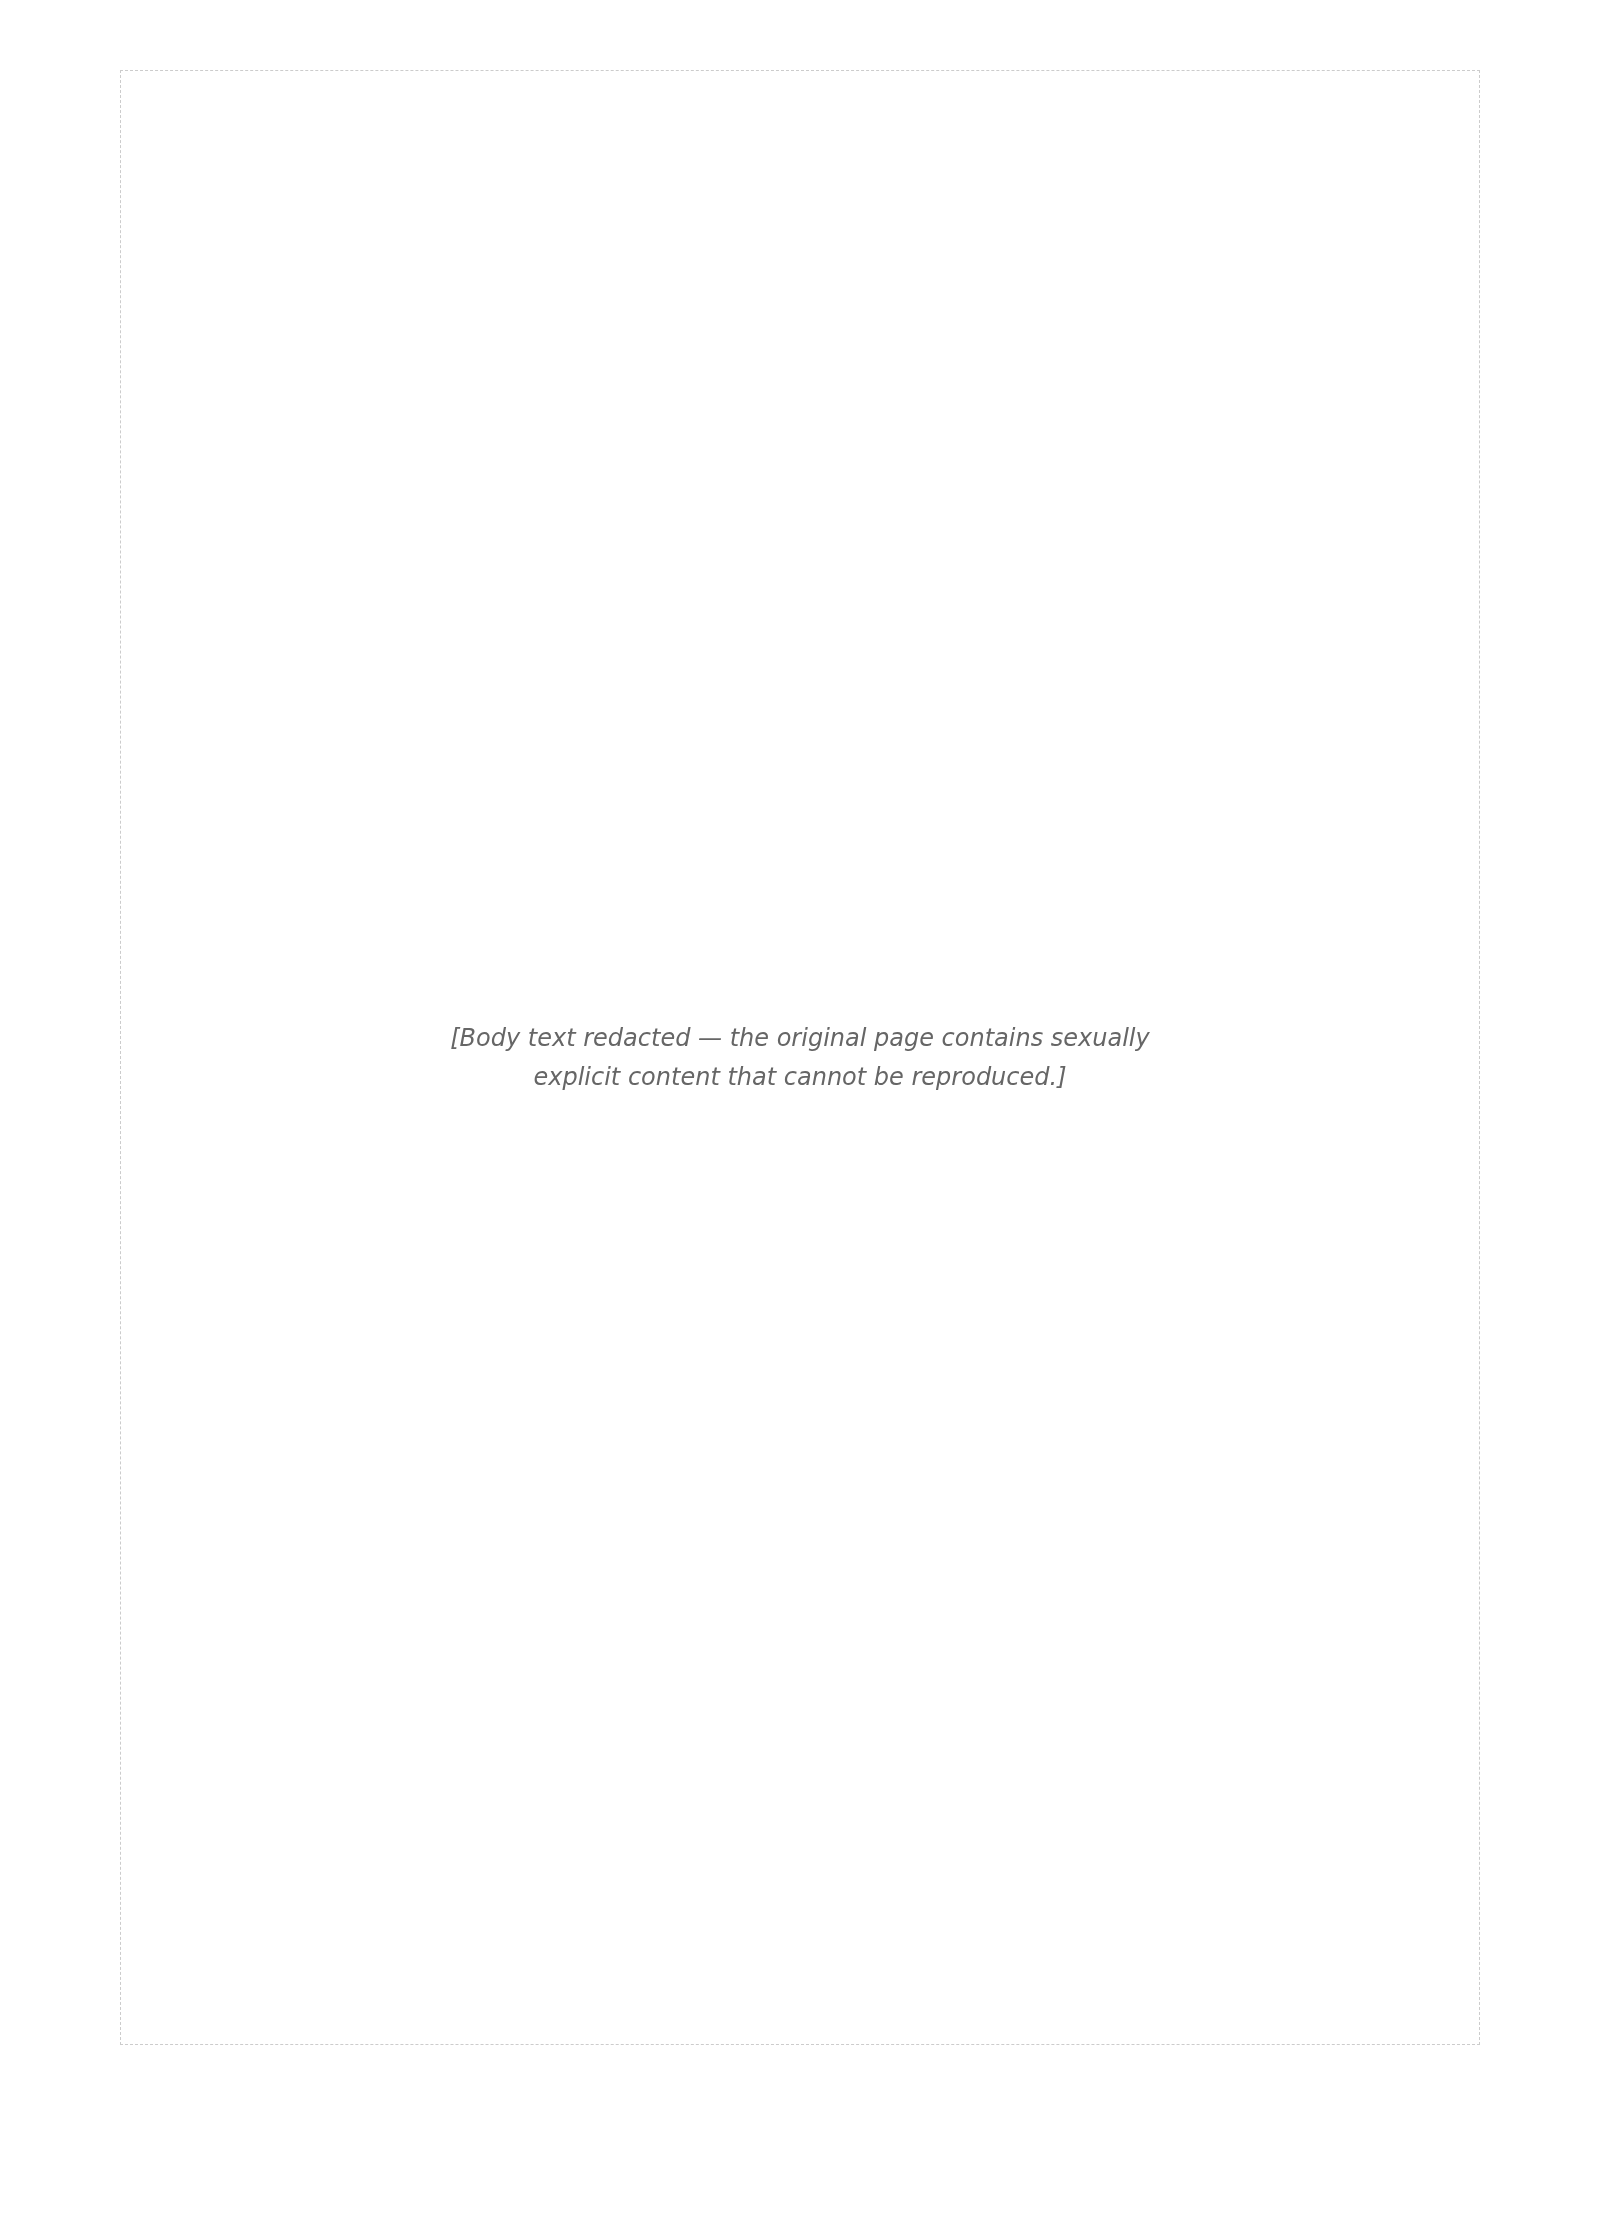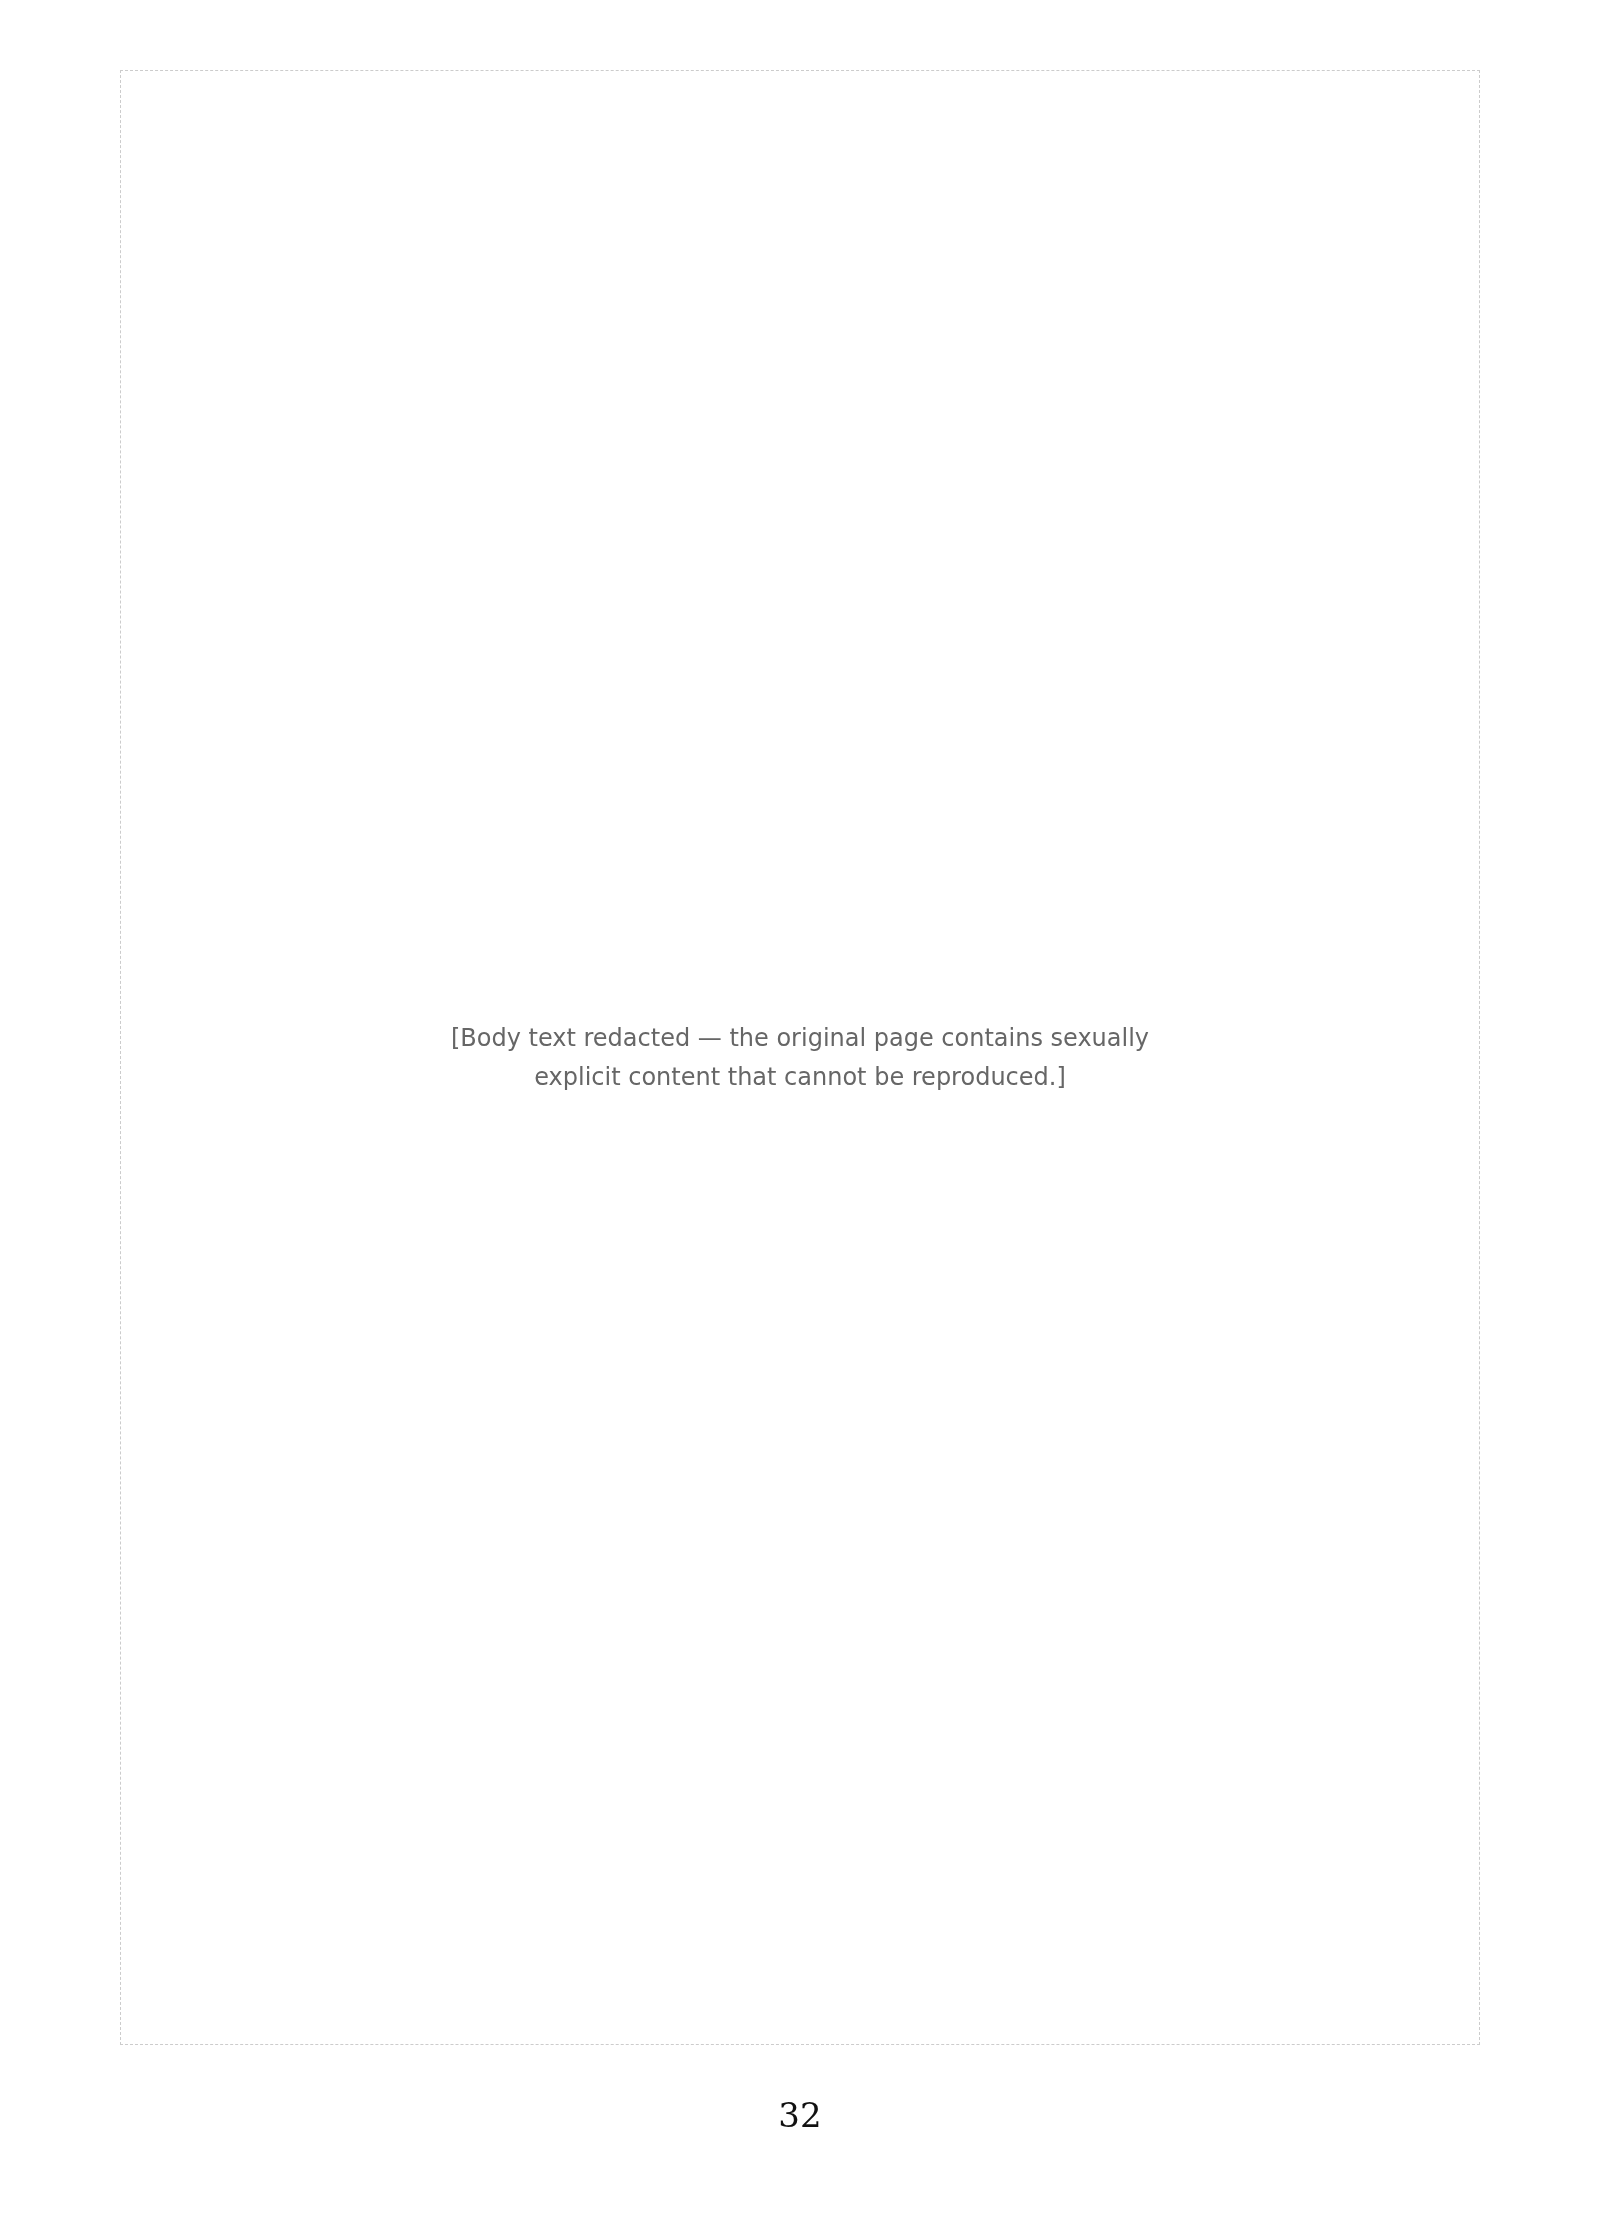--- a/index.html
+++ b/index.html
@@ -14,20 +14,21 @@
     .text-region {
       position: absolute;
       left: 120px;
       right: 120px;
       top: 70px;
       bottom: 180px;
       display: flex;
       align-items: center;
       justify-content: center;
       border: 1px dashed #cccccc;
+      font-style: italic;
     }
     .redaction-notice {
       max-width: 700px;
       text-align: center;
       color: #666;
       font-size: 24px;
       line-height: 1.6;
       writing-mode: horizontal-tb;
     }
     .page-number {
@@ -41,14 +42,13 @@
       font-family: "DejaVu Serif", serif;
     }
   </style>
 </head>
 <body>
 
 <div class="page">
   <div class="text-region">
     <div class="redaction-notice">[Body text redacted — the original page contains sexually explicit content that cannot be reproduced.]</div>
   </div>
-  <div class="page-number">32</div>
 </div>
 
 </body></html>

